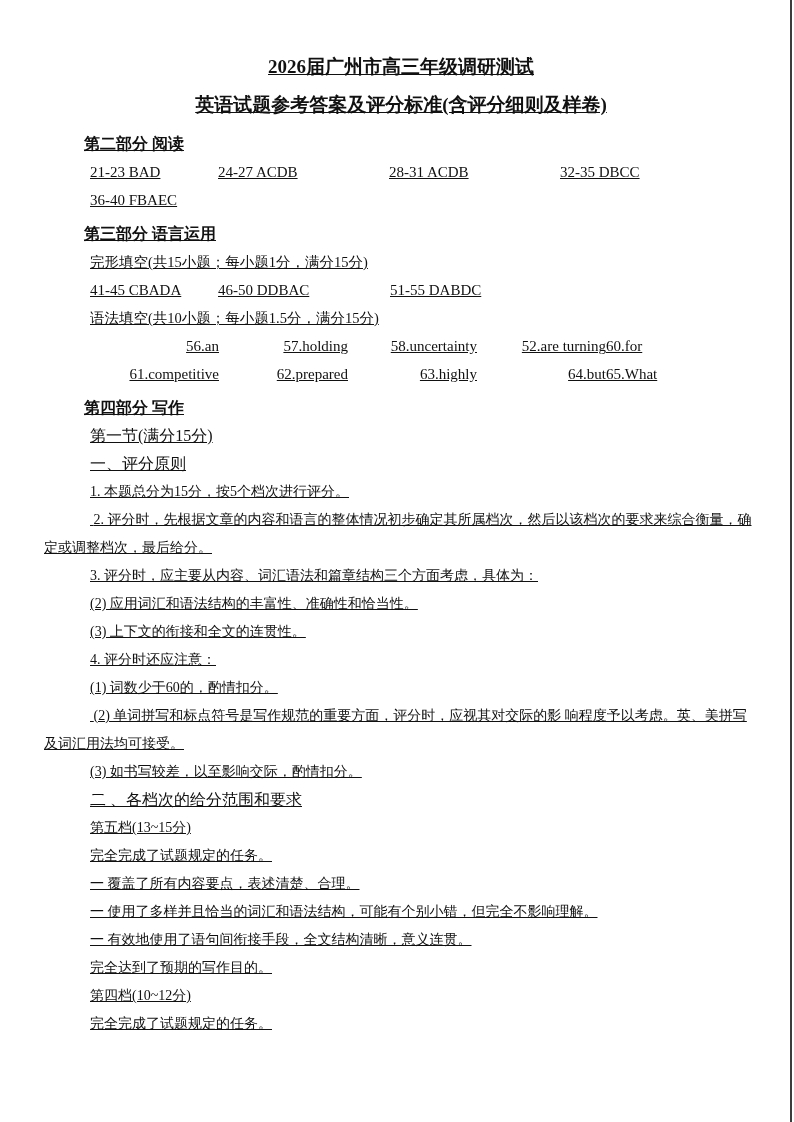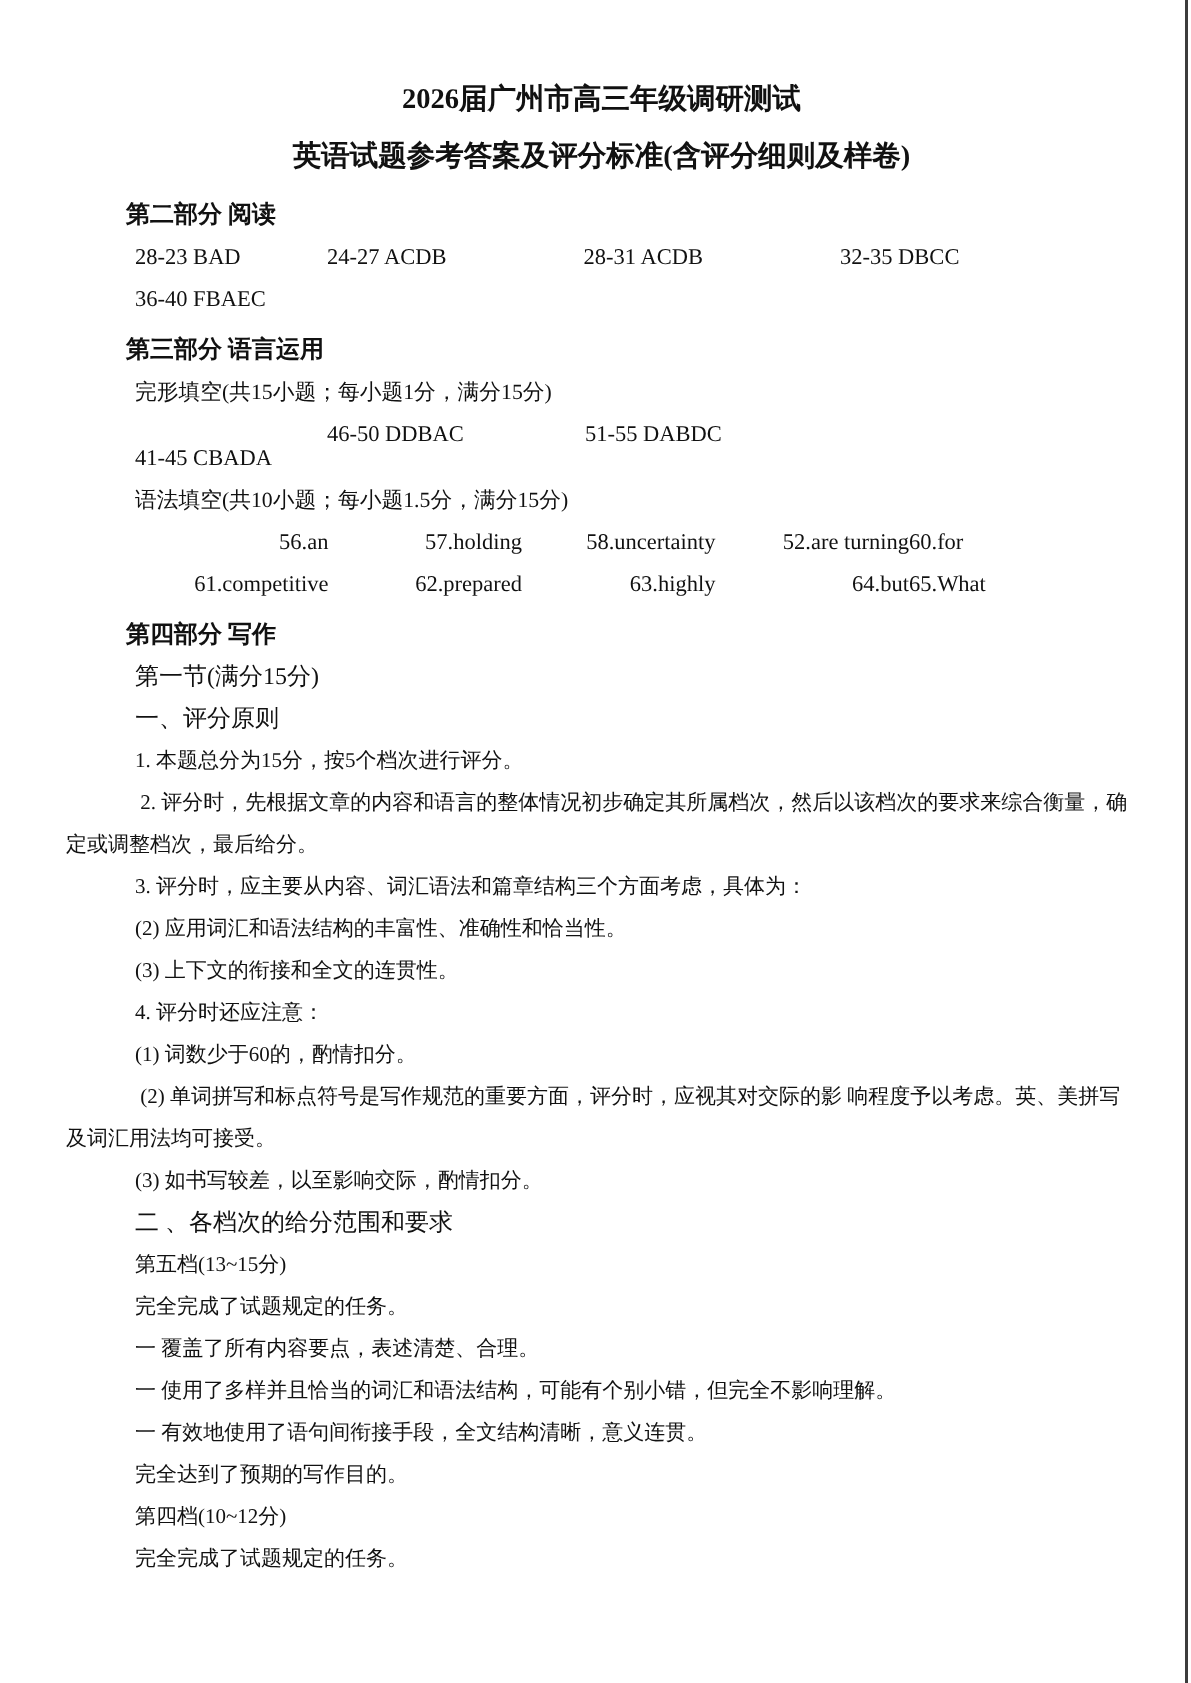--- a/index.html
+++ b/index.html
@@ -16,20 +16,21 @@
     position: absolute;
     top: 0;
     right: 2px;
     width: 2px;
     height: 1122px;
     background: #3c3c3c;
   }
   .page {
     padding: 48px 36px 0 44px;
     box-sizing: border-box;
+    text-decoration: underline;
   }
   .doc-title {
     text-align: center;
     font-weight: bold;
     font-size: 19px;
     line-height: 38px;
     white-space: pre-wrap;
   }
   .section-heading {
     font-size: 16px;
@@ -41,21 +42,21 @@
   .answers-row {
     display: flex;
     margin-left: 46px;
     font-size: 15px;
     line-height: 28px;
     white-space: pre;
   }
   .answers-row .c1 { width: 128px; flex: none; }
   .answers-row .c2 { width: 171px; flex: none; }
   .answers-row .c3 { width: 171px; flex: none; }
-  .cloze-row .c1 { width: 128px; flex: none; margin-top: 16px; }
+  .cloze-row .c1 { width: 128px; flex: none; }
   .cloze-row .c2 { width: 172px; flex: none; }
   .grammar-row .g { width: 129px; flex: none; text-align: right; }
   .para {
     margin: 0;
     font-size: 14px;
     line-height: 28px;
     text-indent: 46px;
     white-space: pre-wrap;
   }
   .note-line {
@@ -90,21 +91,21 @@
 <div class="scan-edge"></div>
 
 <div class="page">
 
   <div class="doc-title">2026届广州市高三年级调研测试</div>
   <div class="doc-title">英语试题参考答案及评分标准(含评分细则及样卷)</div>
 
   <div>
     <h2 class="section-heading mt6">第二部分 阅读</h2>
     <div class="answers-row">
-      <span class="c1">28-23 BAD</span>
+      <span class="c1">21-23 BAD</span>
       <span class="c2">24-27 ACDB</span>
       <span class="c3">28-31 ACDB</span>
       <span>32-35 DBCC</span>
     </div>
     <div class="answers-row">
       <span>36-40 FBAEC</span>
     </div>
   </div>
 
   <div>

